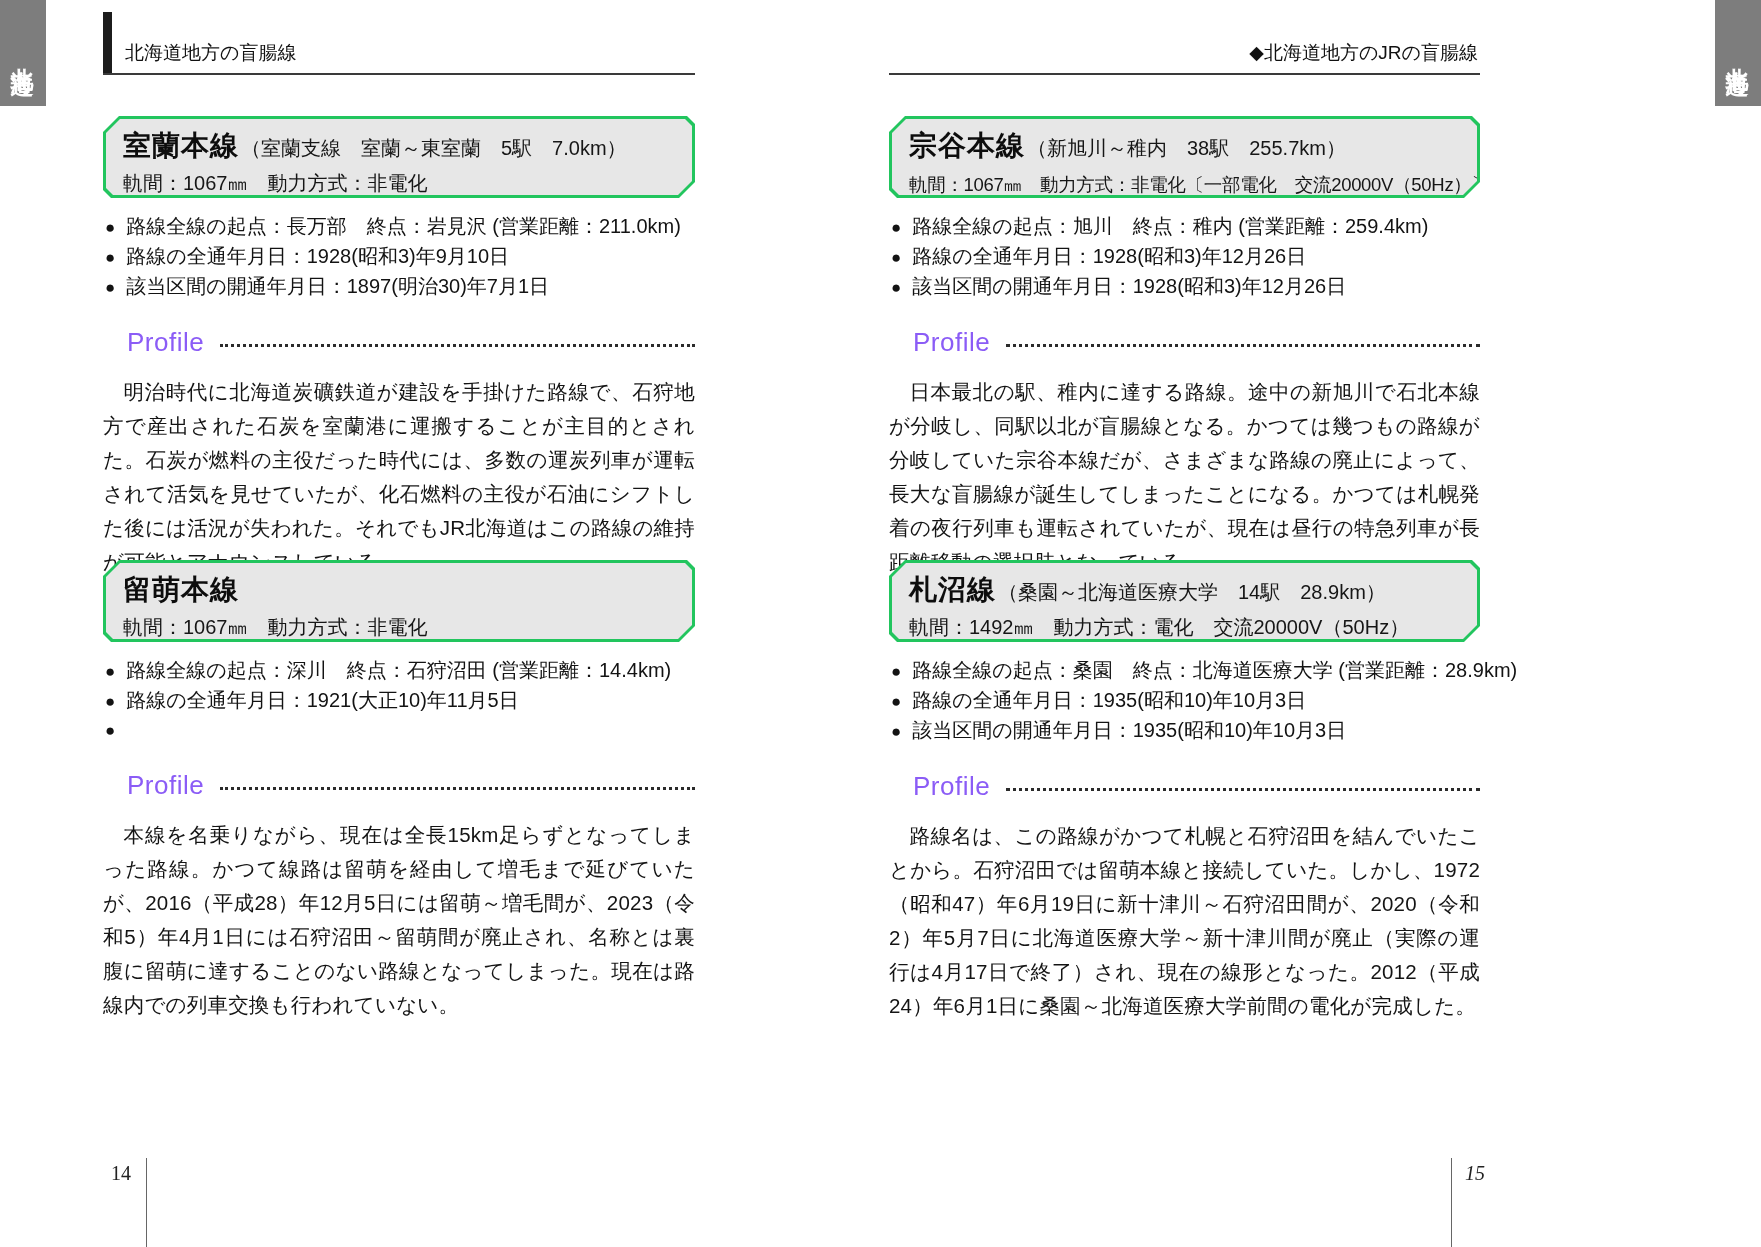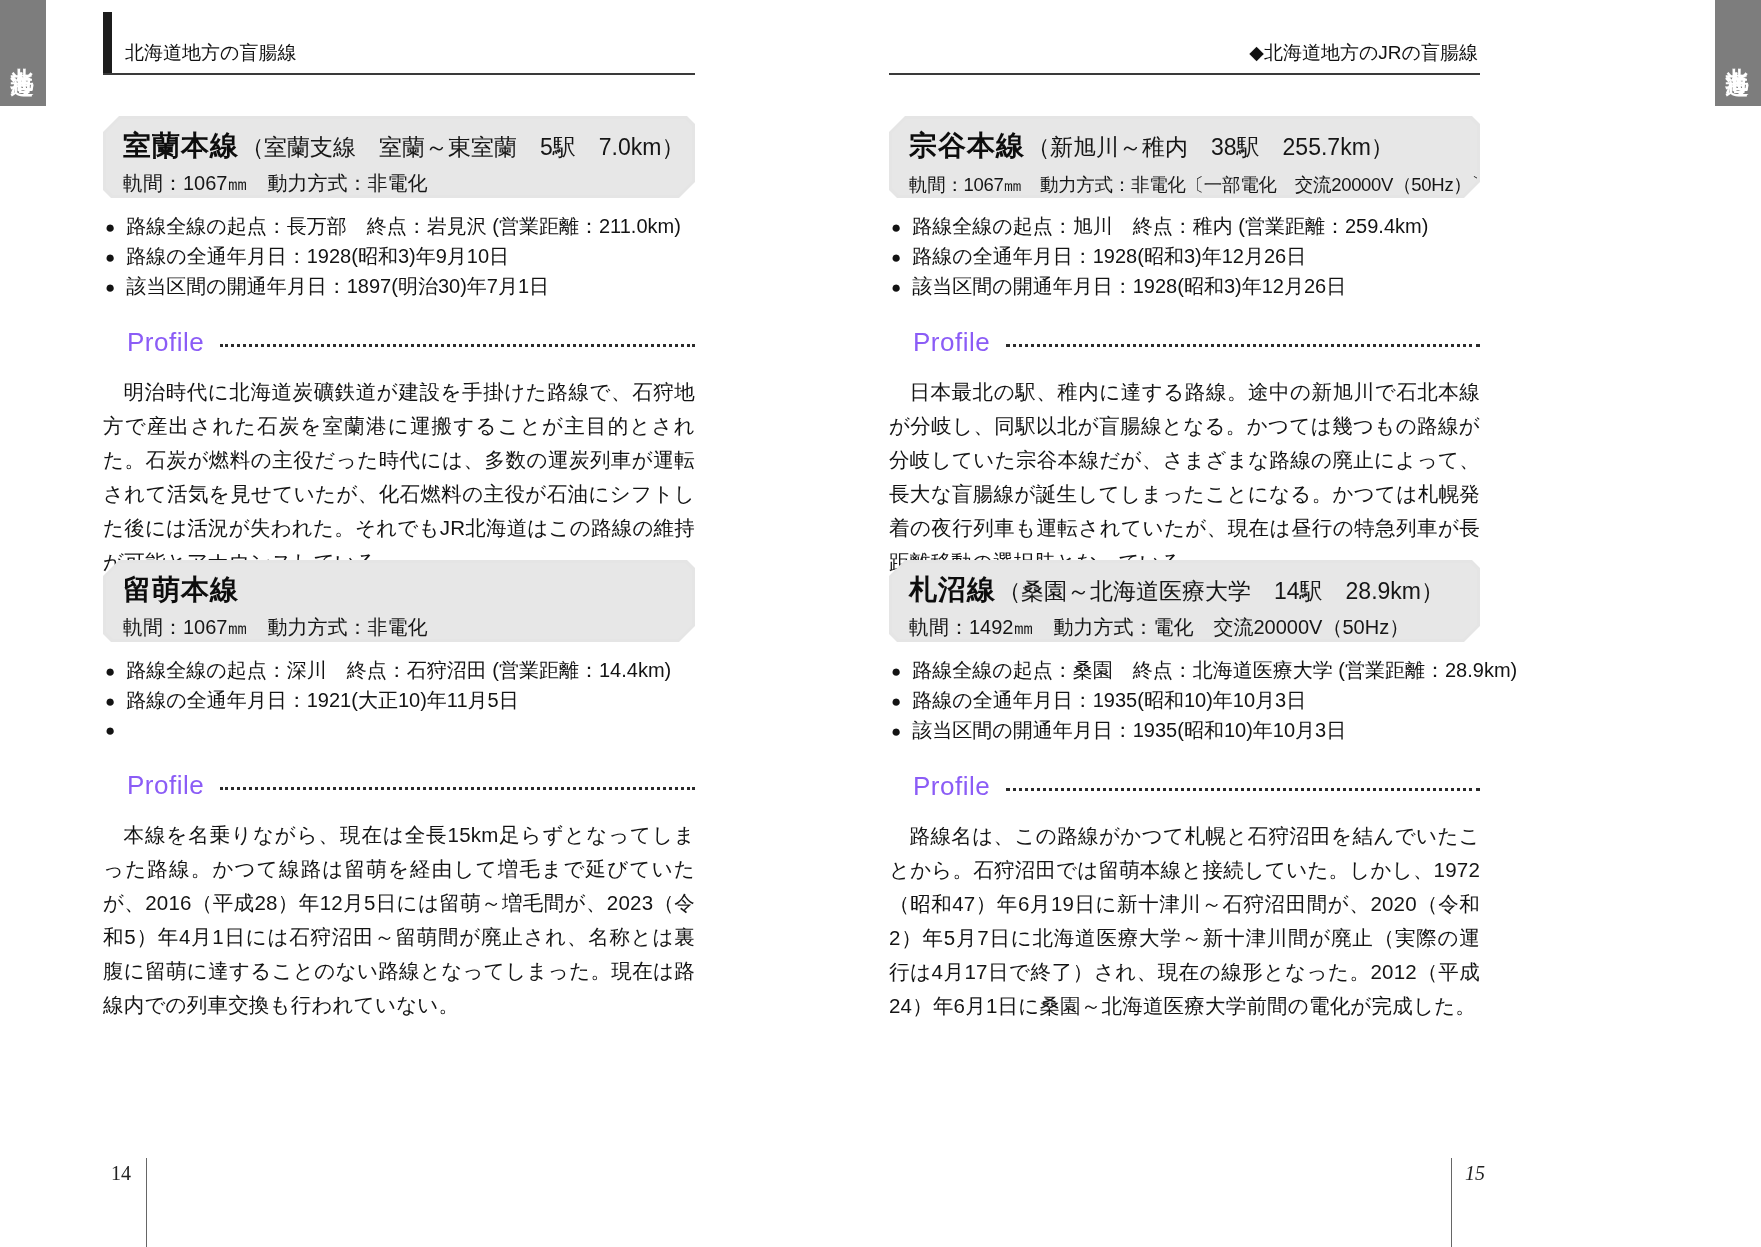--- a/index.html
+++ b/index.html
@@ -37,33 +37,33 @@
   .header-bar {
     position:absolute; left:0; top:0; width:9px; height:61px; background:#1c1c1c;
   }
 
   
   .section { position:absolute; left:0; right:0; }
   .section-1 { top:104px; }
   .section-2 { top:548px; }
 
   .rail-box-outer {
-    background:#e5e5e5; padding:3px; box-sizing:border-box; height:82px;
+    background:#22c55e; padding:3px; box-sizing:border-box; height:82px;
     clip-path:polygon(16px 0, calc(100% - 8px) 0, 100% 8px, 100% calc(100% - 16px),
                       calc(100% - 16px) 100%, 8px 100%, 0 calc(100% - 8px), 0 16px);
   }
   .rail-box-inner {
     background:#e7e7e7; height:100%; box-sizing:border-box;
     padding:8px 16px 6px 17px;
     clip-path:polygon(14px 0, calc(100% - 7px) 0, 100% 7px, 100% calc(100% - 14px),
                       calc(100% - 14px) 100%, 7px 100%, 0 calc(100% - 7px), 0 14px);
   }
   .box-title { display:flex; align-items:baseline; white-space:nowrap; }
   .rail-name { font-size:28px; font-weight:bold; color:#0d0d0d; letter-spacing:1px; }
-  .rail-note { font-size:23px; margin-left:2px; color:#161616; }
+  .rail-note { font-size:20px; margin-left:2px; color:#161616; }
   .rail-spec { font-size:20px; margin-top:5px; color:#161616; white-space:nowrap; }
   .rail-spec.spec-long { font-size:18.5px; letter-spacing:-0.3px; margin-top:7px; }
 
   
   .facts { list-style:none; margin:14px 0 0 0; padding:0 0 0 2px; }
   .facts li {
     display:flex; align-items:baseline; gap:11px;
     font-size:20px; line-height:29px; white-space:nowrap; color:#131313;
   }
   .bullet-dot { font-size:17px; line-height:29px; }

